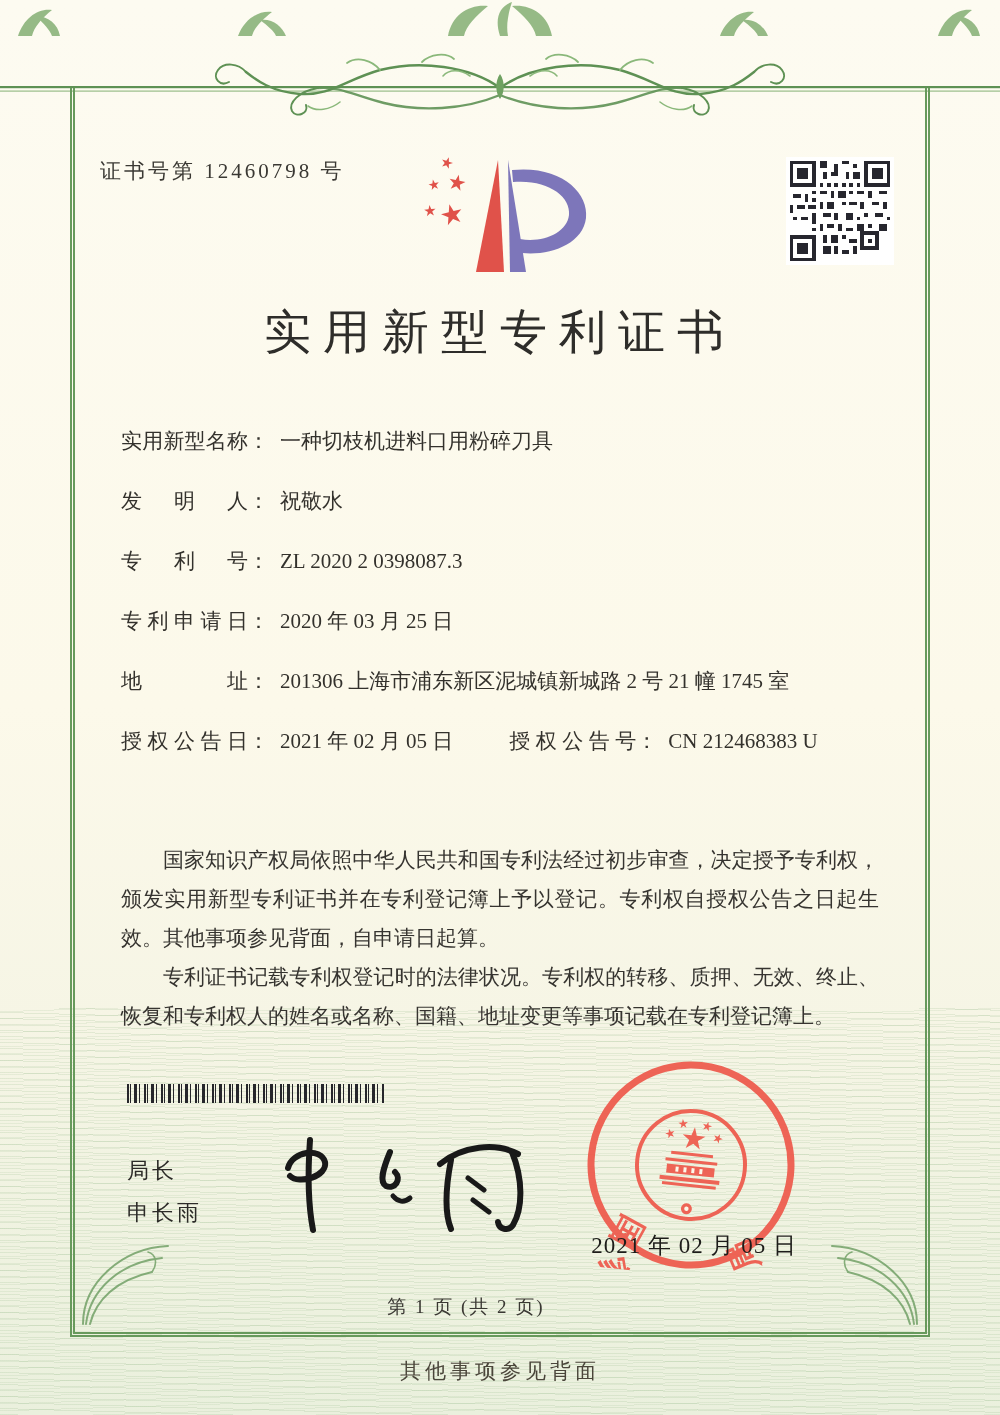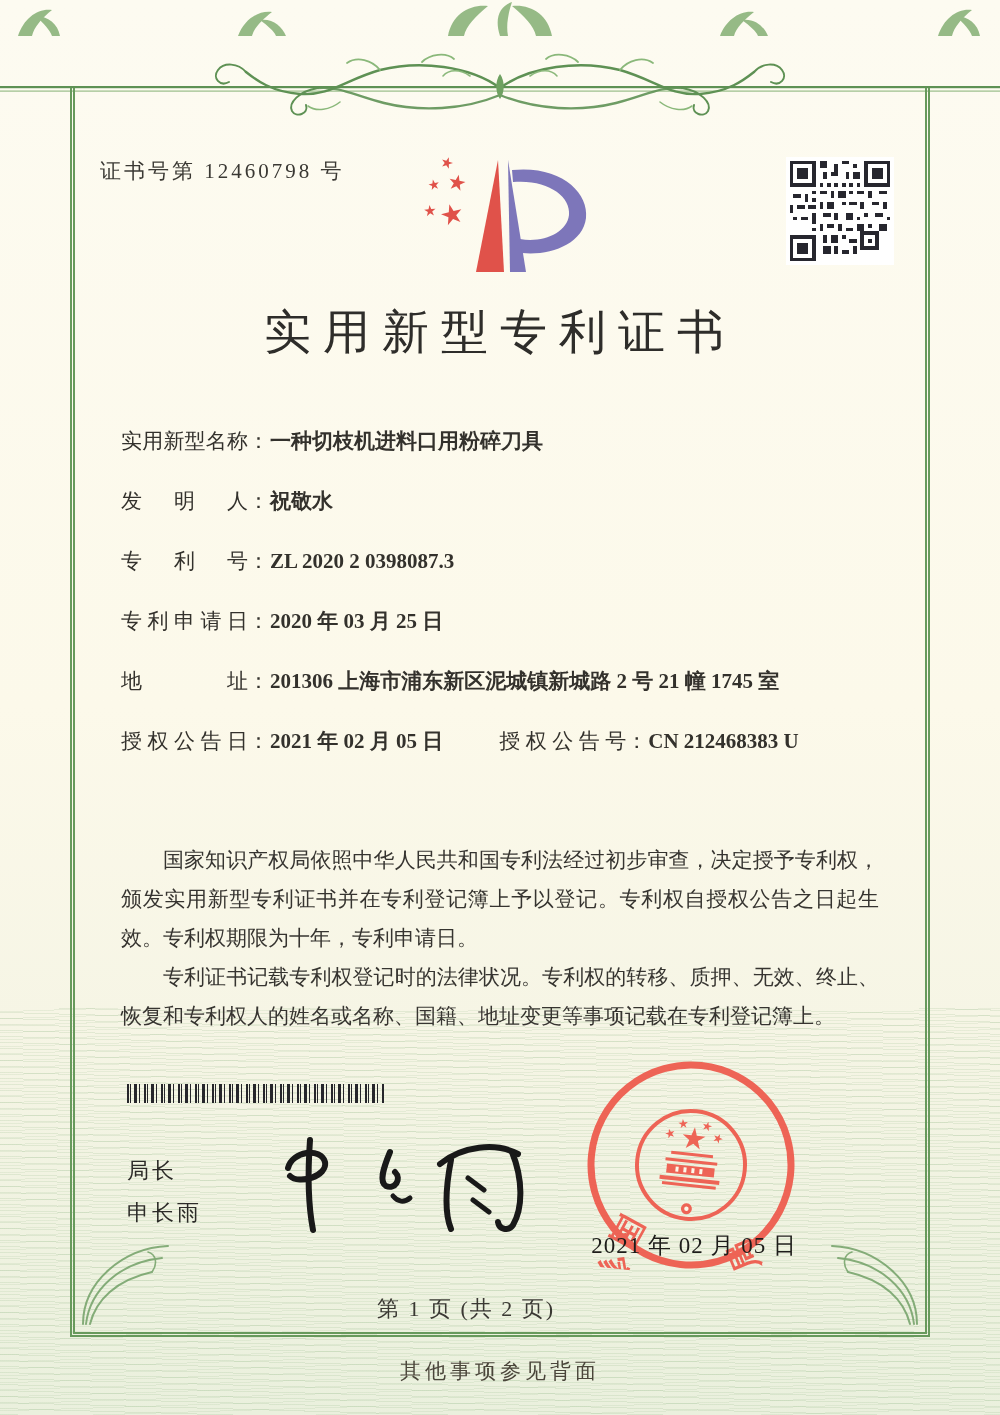--- a/index.html
+++ b/index.html
@@ -18,34 +18,34 @@
   .corner.bl{left:78px;top:1234px;}
   .corner.br{right:78px;top:1234px;transform:scaleX(-1);}
   .cert-no{position:absolute;left:100px;top:157px;font-size:21px;letter-spacing:3px;color:#3a3833;}
   .logo{position:absolute;left:424px;top:150px;width:190px;height:130px;}
   .qr{position:absolute;left:786px;top:157px;width:108px;height:108px;}
   .title{position:absolute;left:0;top:301px;width:1000px;text-align:center;
     font-size:47px;font-weight:normal;letter-spacing:12px;color:#2e2d2a;}
   .fields{position:absolute;left:121px;top:426px;width:760px;font-size:21px;}
   .frow{height:30px;line-height:30px;margin-bottom:30px;white-space:nowrap;}
   .flabel{display:inline-block;width:127px;text-align:justify;text-align-last:justify;vertical-align:top;}
-  .fvalue{margin-left:1px;font-weight:bold;}
+  .fvalue{margin-left:11px;}
   .gpair2{margin-left:56px;}
   .paras{position:absolute;left:121px;top:841px;width:758px;font-size:21px;line-height:39px;text-align:justify;color:#363430;}
   .paras p{margin:0;text-indent:2em;}
   .barcode{position:absolute;left:127px;top:1084px;width:257px;height:19px;
     background:repeating-linear-gradient(90deg,#26262b 0 2px,transparent 2px 3px,#26262b 3px 4px,
       transparent 4px 7px,#26262b 7px 10px,transparent 10px 12px,#26262b 12px 13px,transparent 13px 17px);}
   .signer{position:absolute;left:127px;top:1150px;font-family:"Liberation Sans","DejaVu Sans",sans-serif;
     font-size:22px;line-height:42px;letter-spacing:3px;color:#2c2b28;}
   .sig{position:absolute;left:272px;top:1124px;width:266px;height:118px;}
   .seal{position:absolute;left:580px;top:1054px;width:222px;height:222px;transform:rotate(6deg);opacity:.93;}
   .seal-date{position:absolute;left:585px;top:1230px;width:218px;text-align:center;font-size:23px;
     letter-spacing:1px;color:#1d1c1a;}
-  .page-indicator{position:absolute;left:0;top:1294px;width:932px;text-align:center;font-size:22px;letter-spacing:2px;color:#3a3833;}
+  .page-indicator{position:absolute;left:0;top:1294px;width:932px;text-align:center;font-size:19px;letter-spacing:2px;color:#3a3833;}
   .back-note{position:absolute;left:0;top:1357px;width:1000px;text-align:center;font-size:21px;letter-spacing:4px;color:#4a453a;}
 </style>
 </head>
 <body>
 
 <div class="page">
 
   <div class="waves"></div>
 
   <svg class="topleaves" viewBox="0 0 1000 36">
@@ -171,21 +171,21 @@
     </div>
     <div class="frow">
       <span class="flabel">地址</span><span>：</span><span class="fvalue">201306 上海市浦东新区泥城镇新城路 2 号 21 幢 1745 室</span>
     </div>
     <div class="frow">
       <span class="flabel">授权公告日</span><span>：</span><span class="fvalue">2021 年 02 月 05 日</span><span class="flabel gpair2">授权公告号</span><span>：</span><span class="fvalue">CN 212468383 U</span>
     </div>
   </div>
 
   <div class="paras">
-    <p>国家知识产权局依照中华人民共和国专利法经过初步审查，决定授予专利权，颁发实用新型专利证书并在专利登记簿上予以登记。专利权自授权公告之日起生效。专利权期限为十年，专利申请日。</p>
+    <p>国家知识产权局依照中华人民共和国专利法经过初步审查，决定授予专利权，颁发实用新型专利证书并在专利登记簿上予以登记。专利权自授权公告之日起生效。其他事项参见背面，自申请日起算。</p>
     <p>专利证书记载专利权登记时的法律状况。专利权的转移、质押、无效、终止、恢复和专利权人的姓名或名称、国籍、地址变更等事项记载在专利登记簿上。</p>
   </div>
 
   <div class="barcode"></div>
 
   <div class="signer">
     <div>局长</div>
     <div>申长雨</div>
   </div>
 

